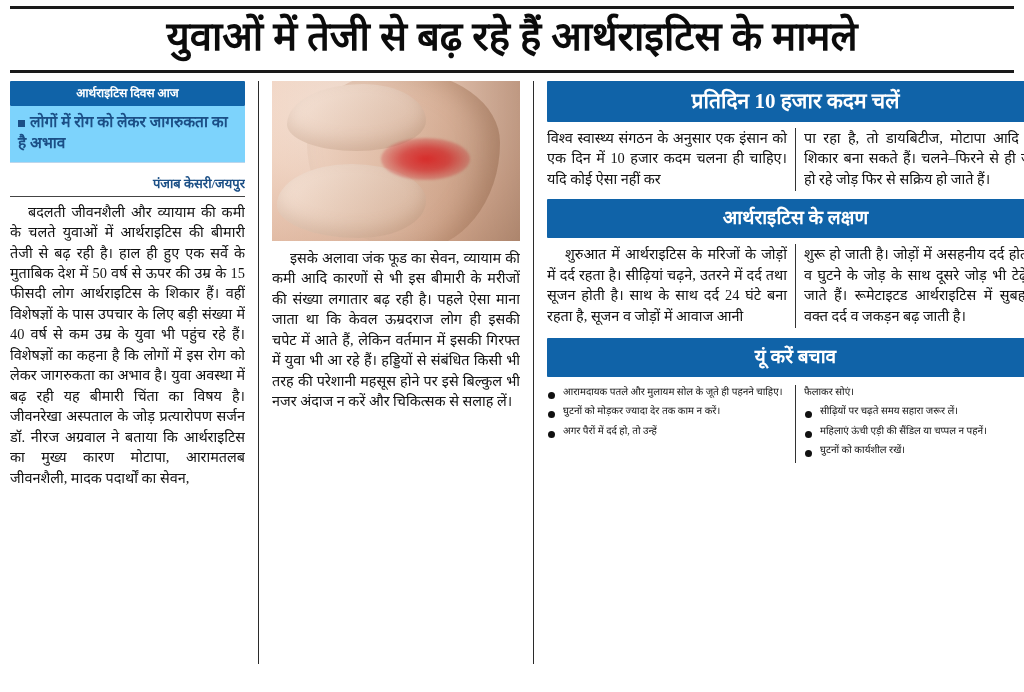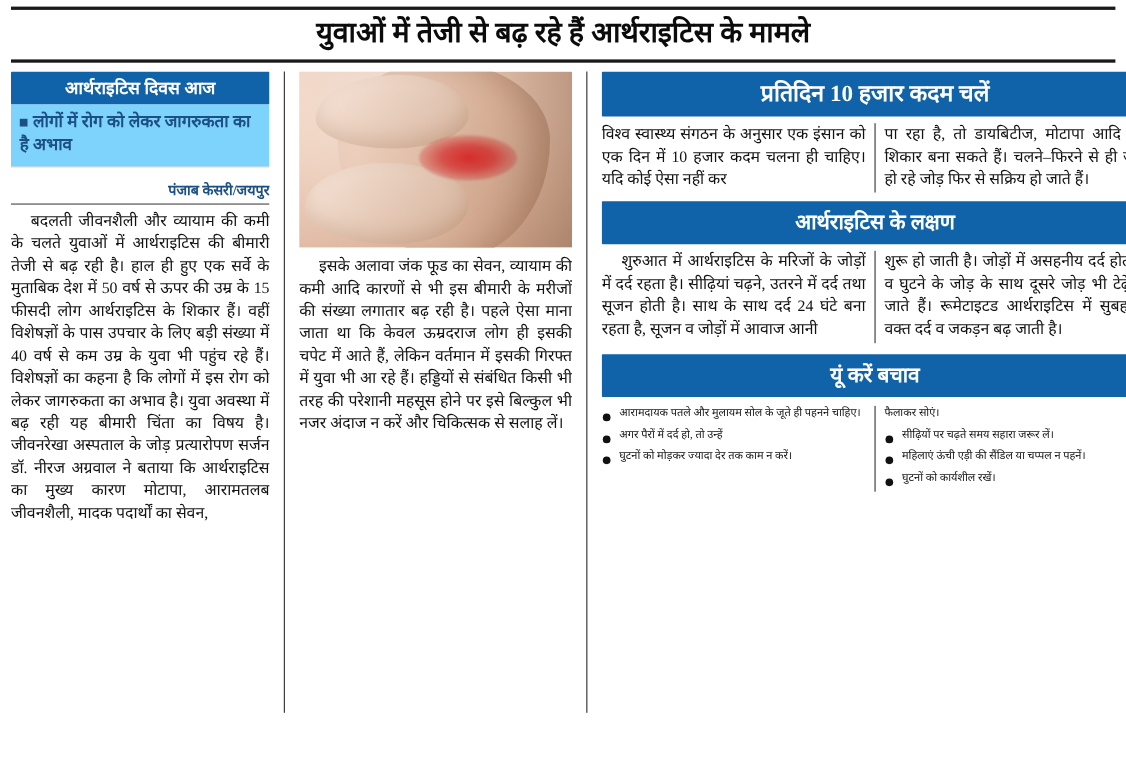--- a/index.html
+++ b/index.html
@@ -18,21 +18,21 @@
   }
   
   .masthead{
     border-top:3px solid #1a1a1a;
     border-bottom:3px solid #1a1a1a;
     padding:6px 0 10px 0;
     margin-bottom:8px;
   }
   .masthead h1{
     margin:0;
-    font-size:26px;
+    font-size:40px;
     line-height:1.12;
     font-weight:bold;
     text-align:center;
     letter-spacing:0px;
     color:#0b0b0b;
   }
   
   .body-grid{
     display:flex;
     gap:10px;
@@ -49,21 +49,21 @@
   
   .blue-bar{
     background:#1063a8;
     color:#ffffff;
     text-align:center;
     font-weight:bold;
     padding:4px 6px 6px 6px;
     font-size:14px;
     border-radius:1px;
   }
-  .blue-bar.small{font-size:16px;padding:3px 4px 5px 4px;}
+  .blue-bar.small{font-size:12px;padding:3px 4px 5px 4px;}
   .blue-bar.big{font-size:21px;padding:5px 6px 8px 6px;}
   .blue-bar.mid{font-size:19px;padding:5px 6px 8px 6px;}
 
   
   .kicker-wrap{margin-bottom:6px;}
   .subhead{
     background:#7dd3fc;
     border-bottom:1px solid #bcd6ec;
     padding:6px 6px 8px 8px;
     font-size:15.5px;
@@ -235,22 +235,22 @@
           <p class="noind">शुरू हो जाती है। जोड़ों में असहनीय दर्द होता है व घुटने के जोड़ के साथ दूसरे जोड़ भी टेढ़े हो जाते हैं। रूमेटाइटड आर्थराइटिस में सुबह के वक्त दर्द व जकड़न बढ़ जाती है।</p>
         </div>
       </div>
 
       <div class="gap10"></div>
       <div class="blue-bar mid">यूं करें बचाव</div>
       <div class="gap8"></div>
       <div class="two-col">
         <div class="c blist">
           <div class="item">आरामदायक पतले और मुलायम सोल के जूते ही पहनने चाहिए।</div>
+          <div class="item">घुटनों को मोड़कर ज्यादा देर तक काम न करें।</div>
           <div class="item">अगर पैरों में दर्द हो, तो उन्हें</div>
-          <div class="item">घुटनों को मोड़कर ज्यादा देर तक काम न करें।</div>
         </div>
         <div class="sep"></div>
         <div class="c blist">
           <div style="padding-left:0;margin-bottom:5px;">फैलाकर सोएं।</div>
           <div class="item">सीढ़ियों पर चढ़ते समय सहारा जरूर लें।</div>
           <div class="item">महिलाएं ऊंची एड़ी की सैंडिल या चप्पल न पहनें।</div>
           <div class="item">घुटनों को कार्यशील रखें।</div>
         </div>
       </div>
 

